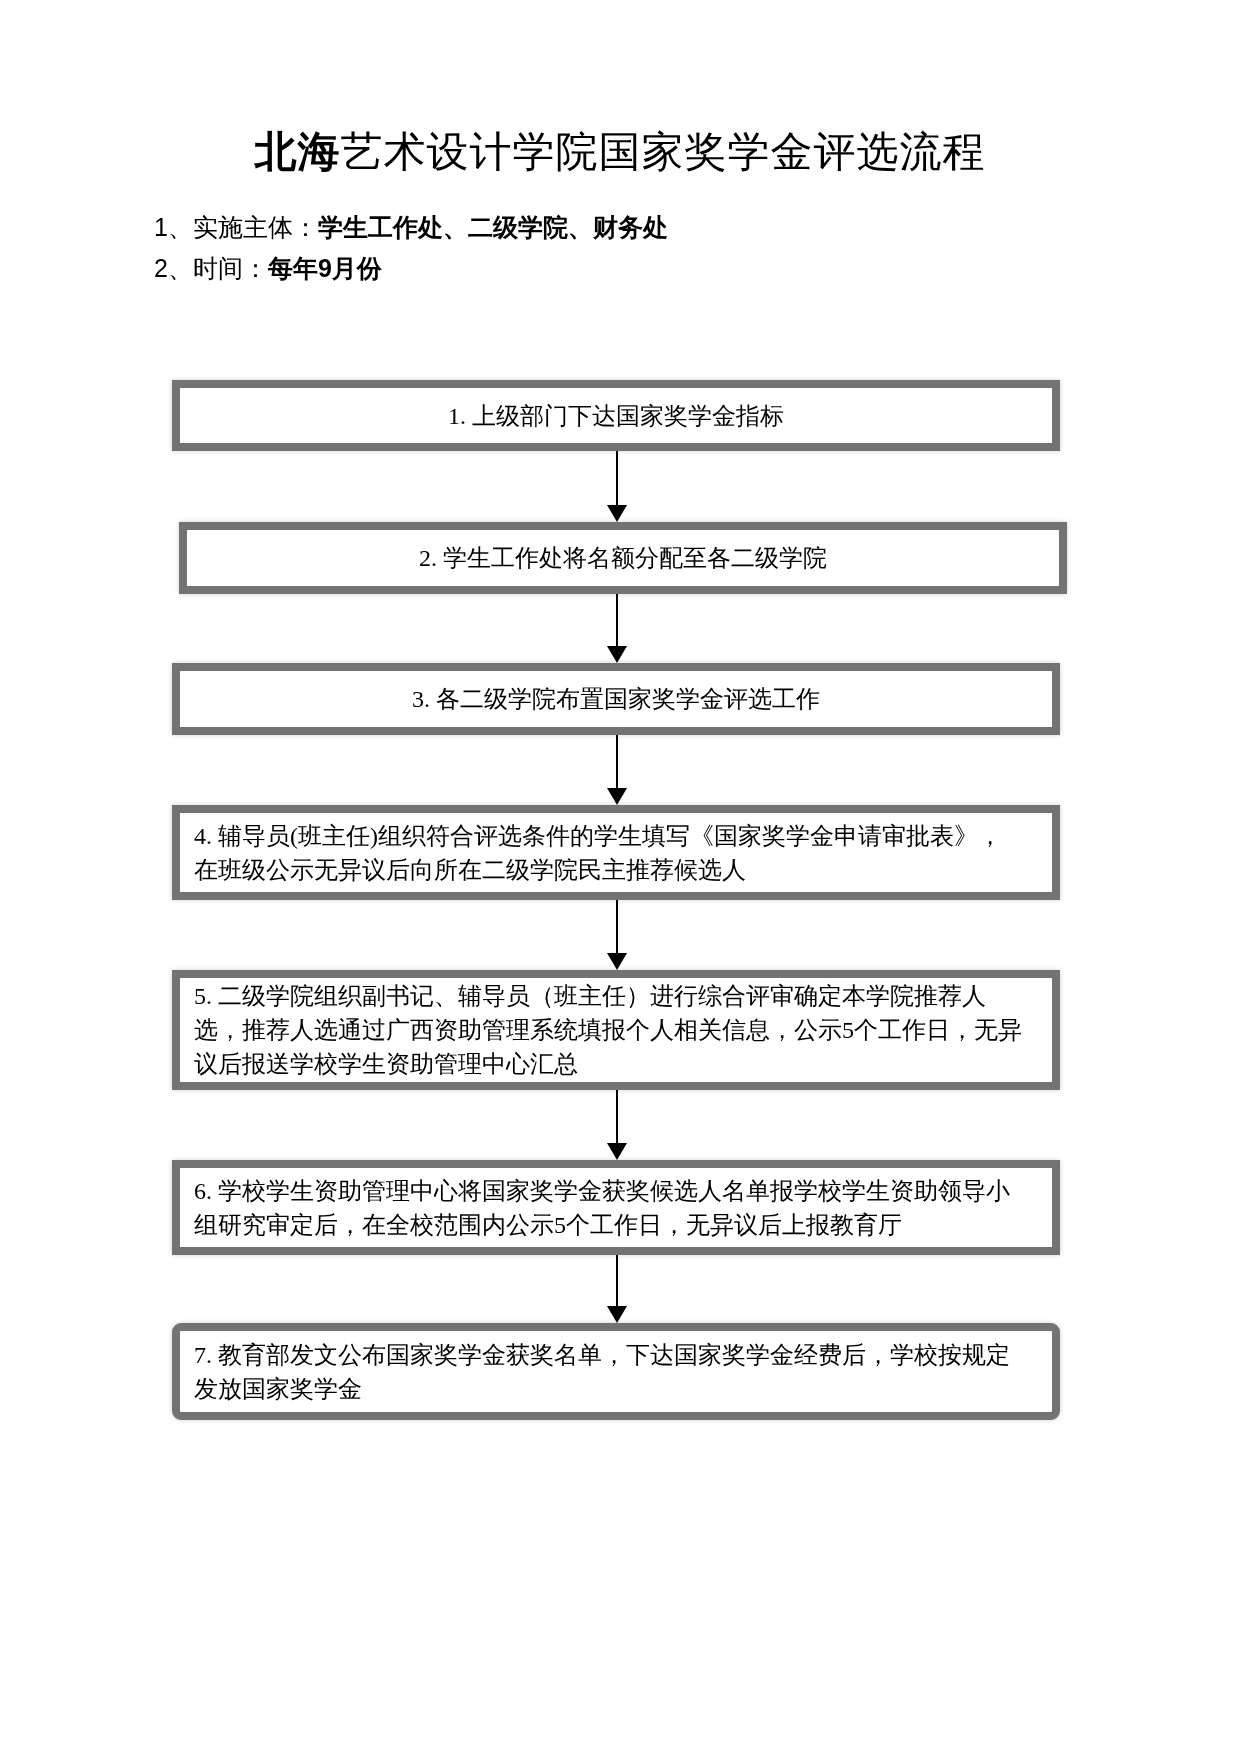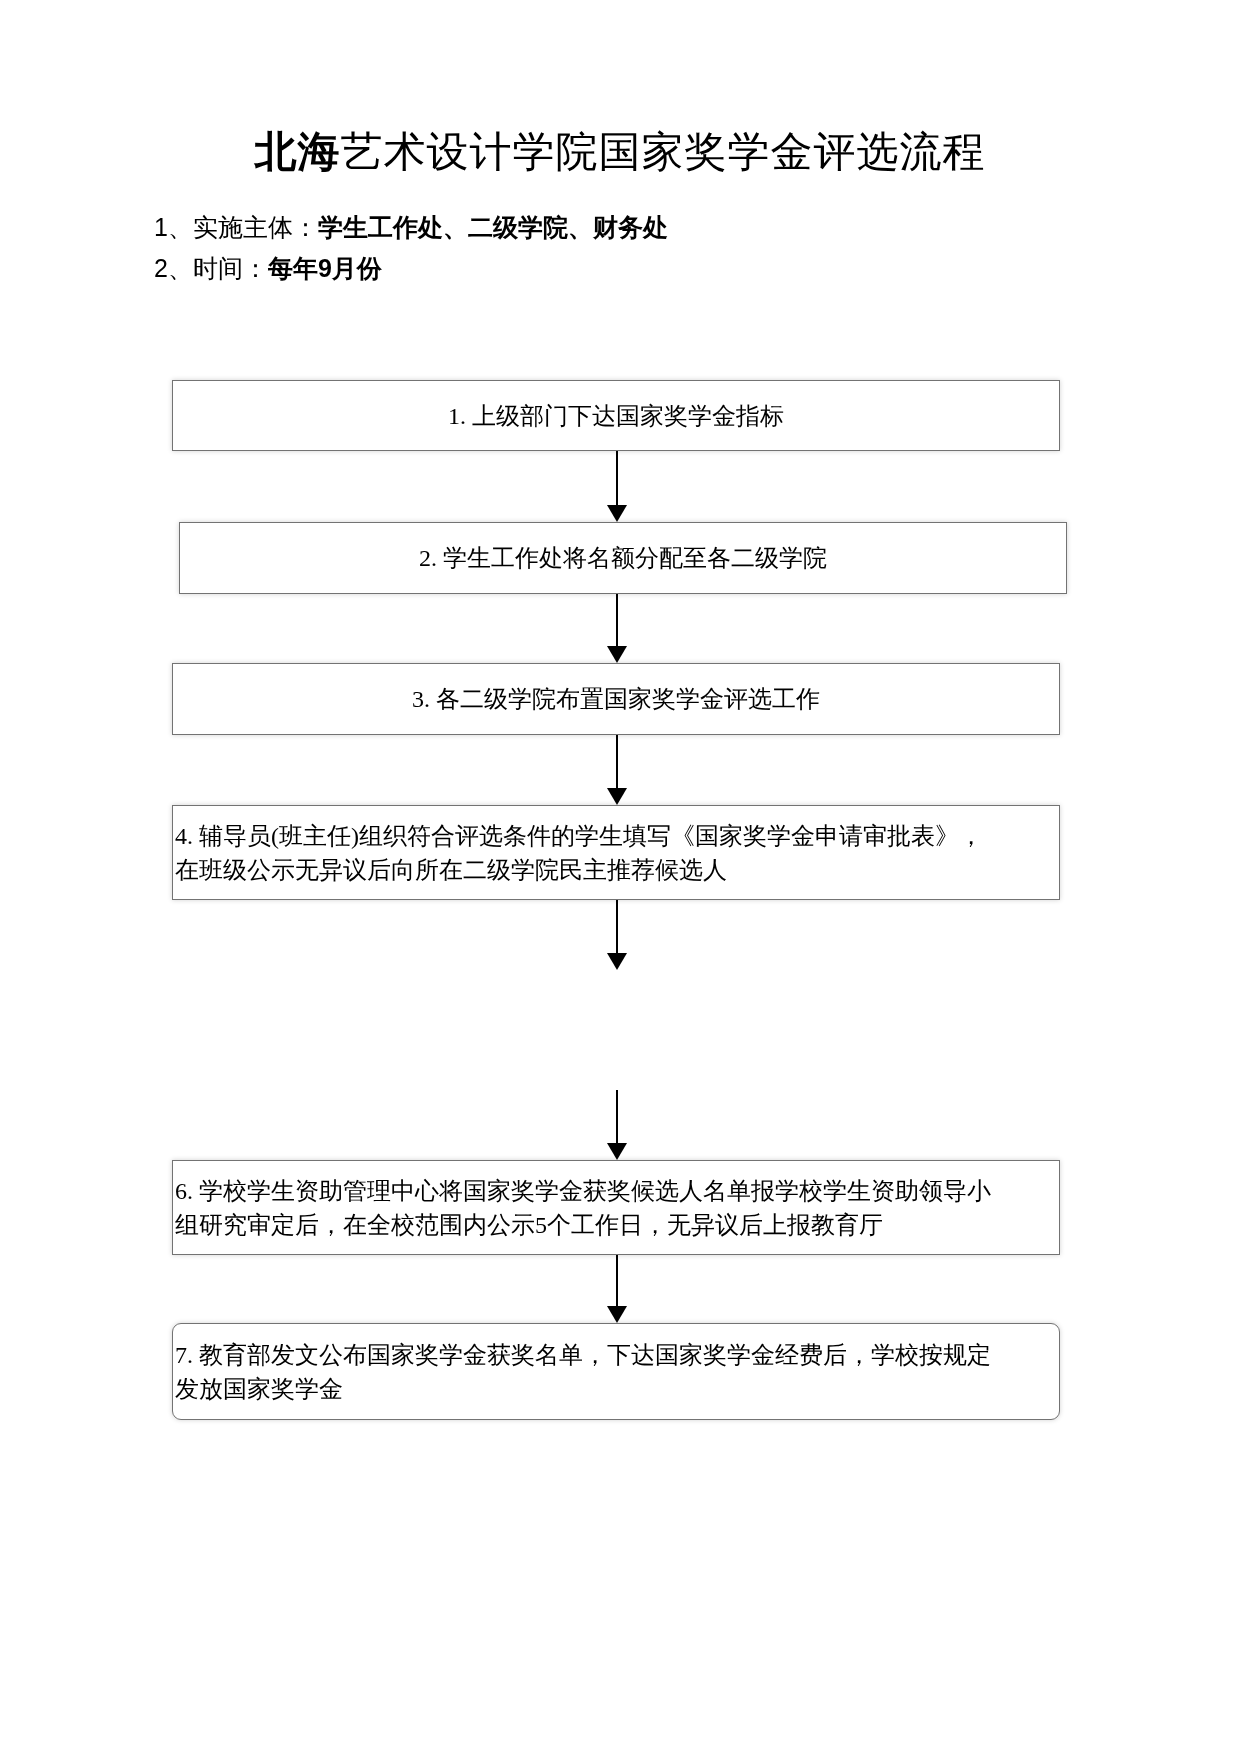--- a/index.html
+++ b/index.html
@@ -48,38 +48,38 @@
   .intro-line.l2 { top: 252px; }
   .intro-label { font-weight: 400; }
   .intro-value { font-weight: 700; }
 
   
   .flow-box {
     position: absolute;
     left: 172px;
     width: 888px;
     box-sizing: border-box;
-    border: 1px solid #737373;
+    border: 8px solid #737373;
     background: #ffffff;
     box-shadow: 0 0 5px rgba(0,0,0,0.18);
     font-family: "Liberation Serif", "DejaVu Serif", serif;
     font-size: 24px;
     line-height: 34px;
     display: flex;
     align-items: center;
     white-space: pre-wrap;
   }
   .flow-box.center {
     justify-content: center;
     text-align: center;
   }
   .flow-box.left {
     justify-content: flex-start;
     text-align: left;
-    padding: 10px 2px;
+    padding: 10px 14px;
   }
   #box1 { top: 380px;  height: 71px;  }
   #box2 { top: 522px;  height: 72px; margin-left: 7px;  }
   #box3 { top: 663px;  height: 72px;  }
   #box4 { top: 805px;  height: 95px;  }
   #box5 { top: 970px;  height: 120px; }
   #box6 { top: 1160px; height: 95px;  }
   #box7 { top: 1323px; height: 97px; border-radius: 9px;  }
 
   
@@ -146,20 +146,23 @@
   </div>
 
   <div id="box4" class="flow-box left">4. 辅导员(班主任)组织符合评选条件的学生填写《国家奖学金申请审批表》，
 在班级公示无异议后向所在二级学院民主推荐候选人</div>
 
   <div id="conn4" class="flow-connector">
     <div class="connector-line"></div>
     <div class="arrow-head"></div>
   </div>
 
+  <div id="box5" class="flow-box left">5. 二级学院组织副书记、辅导员（班主任）进行综合评审确定本学院推荐人
+选，推荐人选通过广西资助管理系统填报个人相关信息，公示5个工作日，无异
+议后报送学校学生资助管理中心汇总</div>
 
   <div id="conn5" class="flow-connector">
     <div class="connector-line"></div>
     <div class="arrow-head"></div>
   </div>
 
   <div id="box6" class="flow-box left">6. 学校学生资助管理中心将国家奖学金获奖候选人名单报学校学生资助领导小
 组研究审定后，在全校范围内公示5个工作日，无异议后上报教育厅</div>
 
   <div id="conn6" class="flow-connector">

